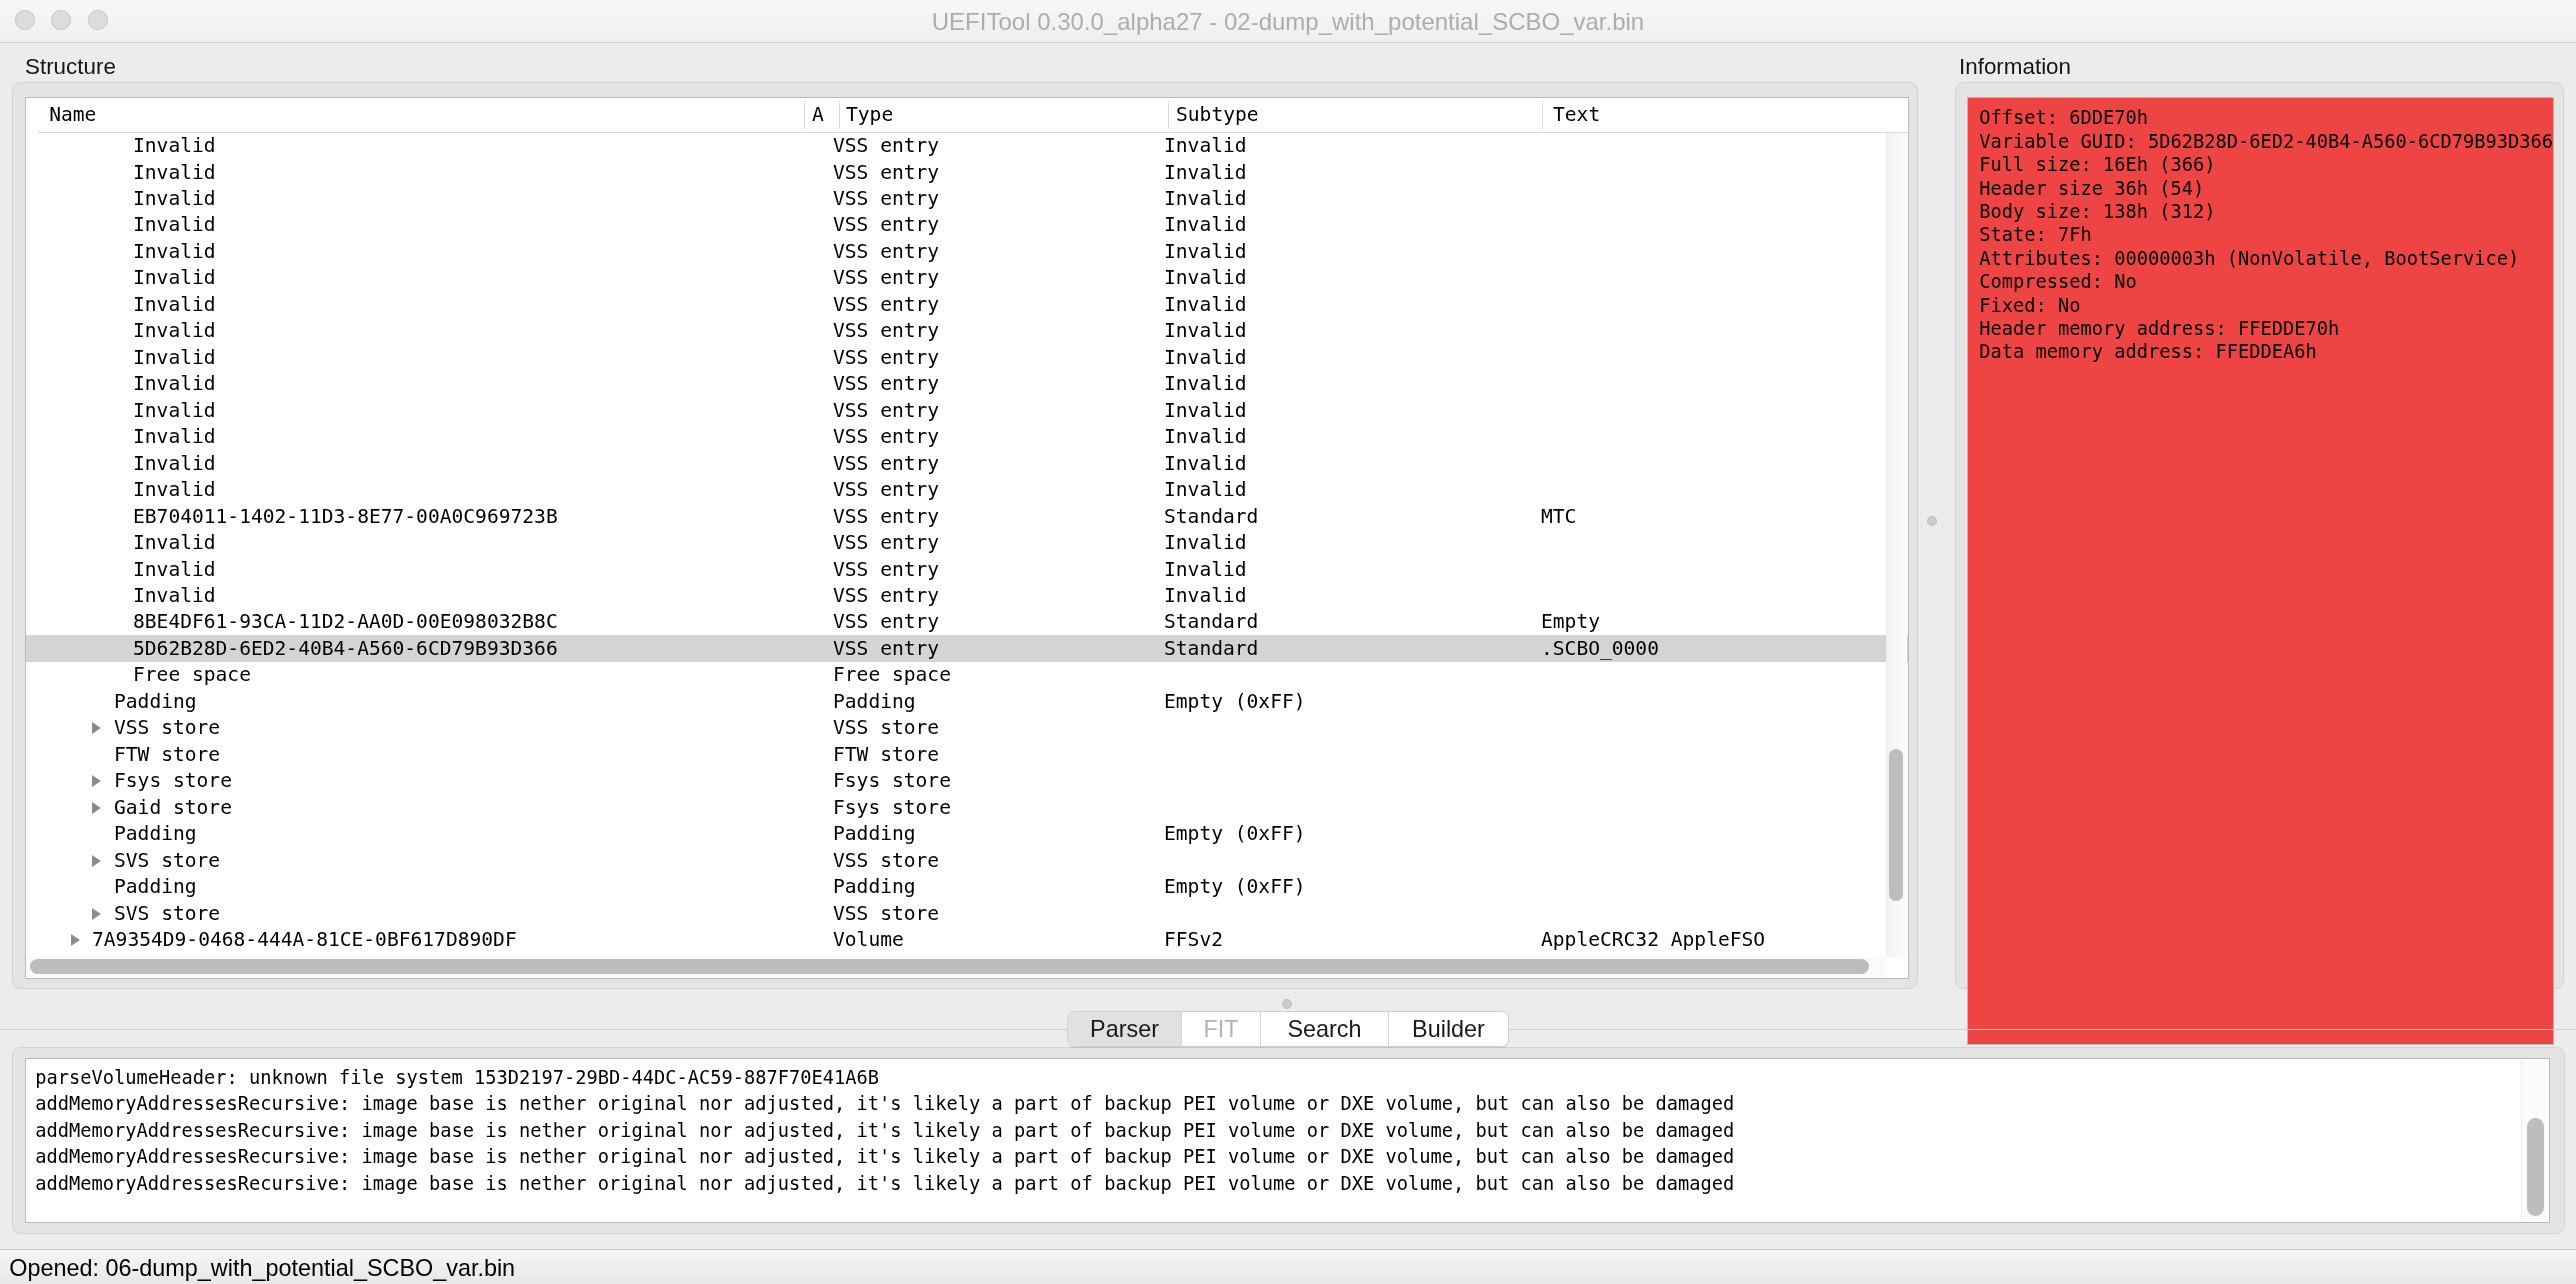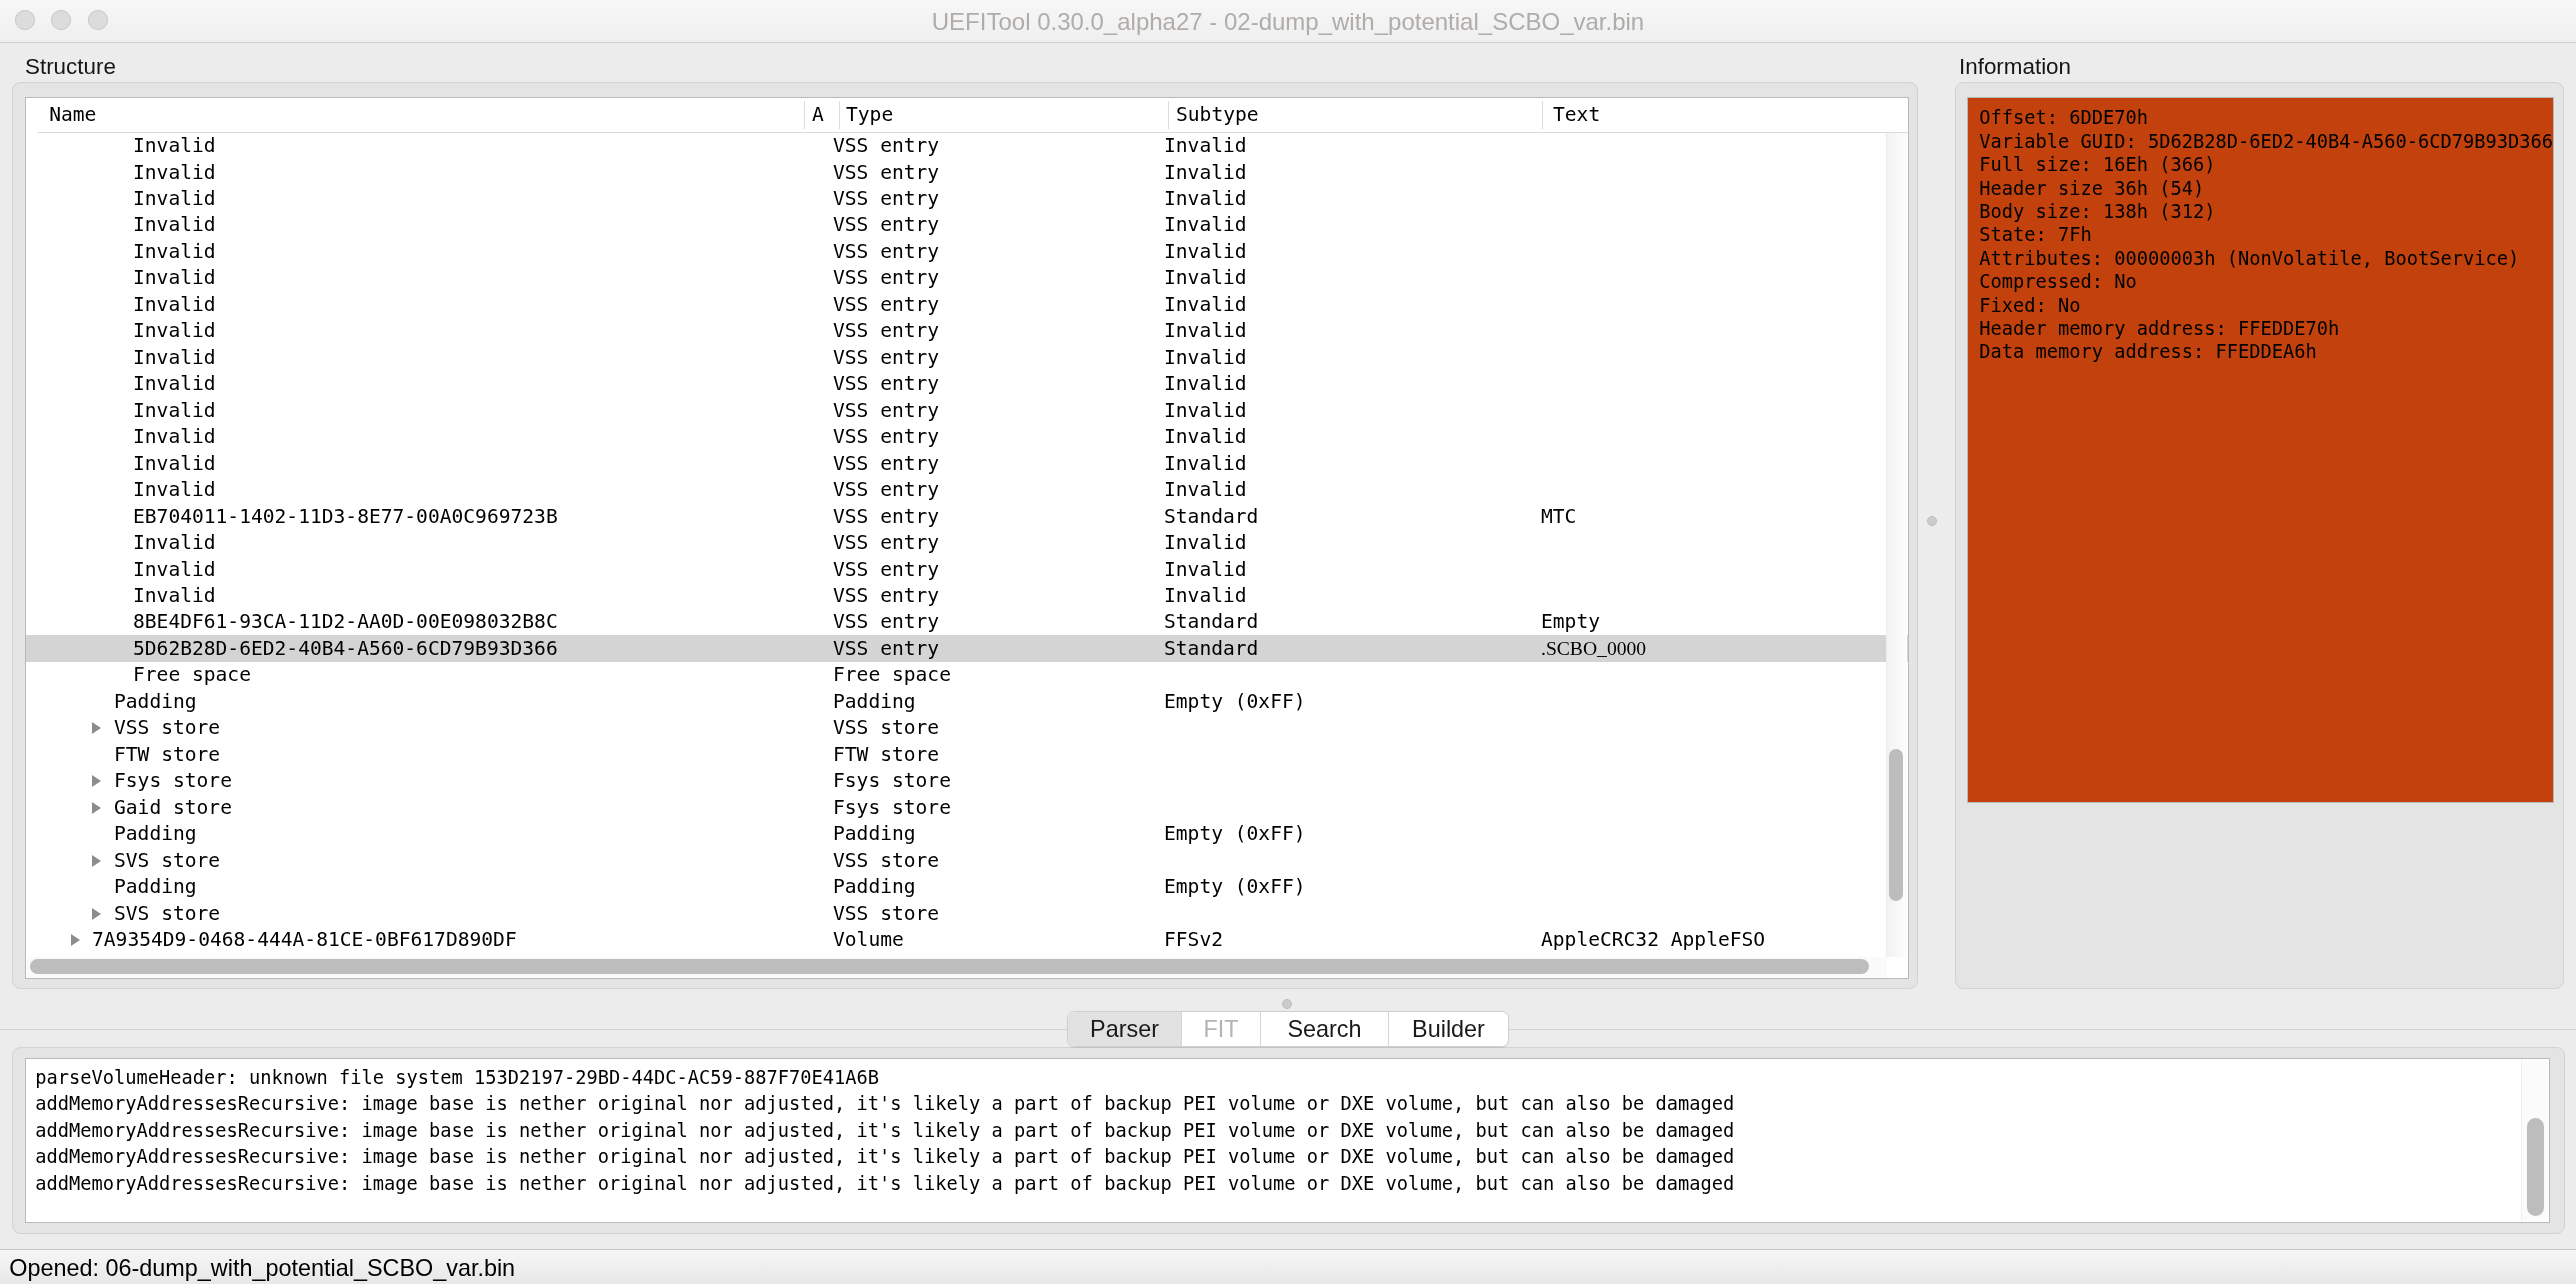--- a/index.html
+++ b/index.html
@@ -56,22 +56,22 @@
   .v-track{position:absolute;top:35px;right:0.9px;width:20.6px;height:827px;
     background:linear-gradient(to right,#f2f2f2,#fdfdfd);border-left:0.9px solid #ececec;}
   .v-thumb{position:absolute;left:2.8px;width:14px;border-radius:7.5px;background:#bdbdbd;}
   
   .h-track{position:absolute;left:0.9px;bottom:0.9px;height:20.6px;width:1862px;background:#fafafa;}
   .h-thumb{position:absolute;top:2.8px;height:15px;border-radius:7.5px;background:#bdbdbd;}
   .corner{position:absolute;right:0.9px;bottom:0.9px;width:20.6px;height:20.6px;background:#ffffff;}
 
   
   .info-box{
-    position:absolute;left:1967px;top:97px;width:587px;height:706px;
-    background:#c2410c;border:0.9px solid #b9b9b9;box-sizing:border-box;
+    position:absolute;left:1967px;top:97px;width:587px;height:948px;
+    background:#ef4444;border:0.9px solid #b9b9b9;box-sizing:border-box;
   }
   .info-text{position:absolute;left:11.2px;top:8.4px;
     font-family:"DejaVu Sans Mono","Liberation Mono",monospace;
     font-size:18.7px;line-height:23.4px;color:#000;white-space:pre;}
 
   
   .split-h{position:absolute;left:0;top:1029px;width:2576px;height:0.9px;background:#d1d1d1;}
   .handle-dot{position:absolute;width:10.3px;height:10.3px;border-radius:50%;
     background:#cccccc;border:0.9px solid #bdbdbd;box-sizing:border-box;}
 
@@ -151,21 +151,21 @@
       <div class="trow" style="top: 238px;"><span class="tcell" style="left: 107px;">Invalid</span><span class="tcell" style="left: 807px;">VSS entry</span><span class="tcell" style="left: 1138px;">Invalid</span></div>
       <div class="trow" style="top: 265px;"><span class="tcell" style="left: 107px;">Invalid</span><span class="tcell" style="left: 807px;">VSS entry</span><span class="tcell" style="left: 1138px;">Invalid</span></div>
       <div class="trow" style="top: 291px;"><span class="tcell" style="left: 107px;">Invalid</span><span class="tcell" style="left: 807px;">VSS entry</span><span class="tcell" style="left: 1138px;">Invalid</span></div>
       <div class="trow" style="top: 318px;"><span class="tcell" style="left: 107px;">Invalid</span><span class="tcell" style="left: 807px;">VSS entry</span><span class="tcell" style="left: 1138px;">Invalid</span></div>
       <div class="trow" style="top: 344px;"><span class="tcell" style="left: 107px;">Invalid</span><span class="tcell" style="left: 807px;">VSS entry</span><span class="tcell" style="left: 1138px;">Invalid</span></div>
       <div class="trow" style="top: 371px;"><span class="tcell" style="left: 107px;">EB704011-1402-11D3-8E77-00A0C969723B</span><span class="tcell" style="left: 807px;">VSS entry</span><span class="tcell" style="left: 1138px;">Standard</span><span class="tcell" style="left: 1515px;">MTC</span></div>
       <div class="trow" style="top: 397px;"><span class="tcell" style="left: 107px;">Invalid</span><span class="tcell" style="left: 807px;">VSS entry</span><span class="tcell" style="left: 1138px;">Invalid</span></div>
       <div class="trow" style="top: 424px;"><span class="tcell" style="left: 107px;">Invalid</span><span class="tcell" style="left: 807px;">VSS entry</span><span class="tcell" style="left: 1138px;">Invalid</span></div>
       <div class="trow" style="top: 450px;"><span class="tcell" style="left: 107px;">Invalid</span><span class="tcell" style="left: 807px;">VSS entry</span><span class="tcell" style="left: 1138px;">Invalid</span></div>
       <div class="trow" style="top: 476px;"><span class="tcell" style="left: 107px;">8BE4DF61-93CA-11D2-AA0D-00E098032B8C</span><span class="tcell" style="left: 807px;">VSS entry</span><span class="tcell" style="left: 1138px;">Standard</span><span class="tcell" style="left: 1515px;">Empty</span></div>
-      <div class="trow selected" style="top: 503px; padding-left: 21px;"><span class="tcell" style="left: 107px;">5D62B28D-6ED2-40B4-A560-6CD79B93D366</span><span class="tcell" style="left: 807px;">VSS entry</span><span class="tcell" style="left: 1138px;">Standard</span><span class="tcell" style="left: 1515px; font-family: Liberation Serif, serif;">.SCBO_0000</span></div>
+      <div class="trow selected" style="top: 503px; padding-left: 21px;"><span class="tcell" style="left: 107px;">5D62B28D-6ED2-40B4-A560-6CD79B93D366</span><span class="tcell" style="left: 807px;">VSS entry</span><span class="tcell" style="left: 1138px;">Standard</span><span class="tcell" style="left: 1515px;">.SCBO_0000</span></div>
       <div class="trow" style="top: 529px;"><span class="tcell" style="left: 107px;">Free space</span><span class="tcell" style="left: 807px;">Free space</span></div>
       <div class="trow" style="top: 556px;"><span class="tcell" style="left: 88px;">Padding</span><span class="tcell" style="left: 807px;">Padding</span><span class="tcell" style="left: 1138px;">Empty (0xFF)</span></div>
       <div class="trow" style="top: 582px;"><span class="tri" style="left: 66px;"></span><span class="tcell" style="left: 88px;">VSS store</span><span class="tcell" style="left: 807px;">VSS store</span></div>
       <div class="trow" style="top: 609px;"><span class="tcell" style="left: 88px;">FTW store</span><span class="tcell" style="left: 807px;">FTW store</span></div>
       <div class="trow" style="top: 635px;"><span class="tri" style="left: 66px;"></span><span class="tcell" style="left: 88px;">Fsys store</span><span class="tcell" style="left: 807px;">Fsys store</span></div>
       <div class="trow" style="top: 662px;"><span class="tri" style="left: 66px;"></span><span class="tcell" style="left: 88px;">Gaid store</span><span class="tcell" style="left: 807px;">Fsys store</span></div>
       <div class="trow" style="top: 688px;"><span class="tcell" style="left: 88px;">Padding</span><span class="tcell" style="left: 807px;">Padding</span><span class="tcell" style="left: 1138px;">Empty (0xFF)</span></div>
       <div class="trow" style="top: 715px;"><span class="tri" style="left: 66px;"></span><span class="tcell" style="left: 88px;">SVS store</span><span class="tcell" style="left: 807px;">VSS store</span></div>
       <div class="trow" style="top: 741px;"><span class="tcell" style="left: 88px;">Padding</span><span class="tcell" style="left: 807px;">Padding</span><span class="tcell" style="left: 1138px;">Empty (0xFF)</span></div>
       <div class="trow" style="top: 768px;"><span class="tri" style="left: 66px;"></span><span class="tcell" style="left: 88px;">SVS store</span><span class="tcell" style="left: 807px;">VSS store</span></div>

